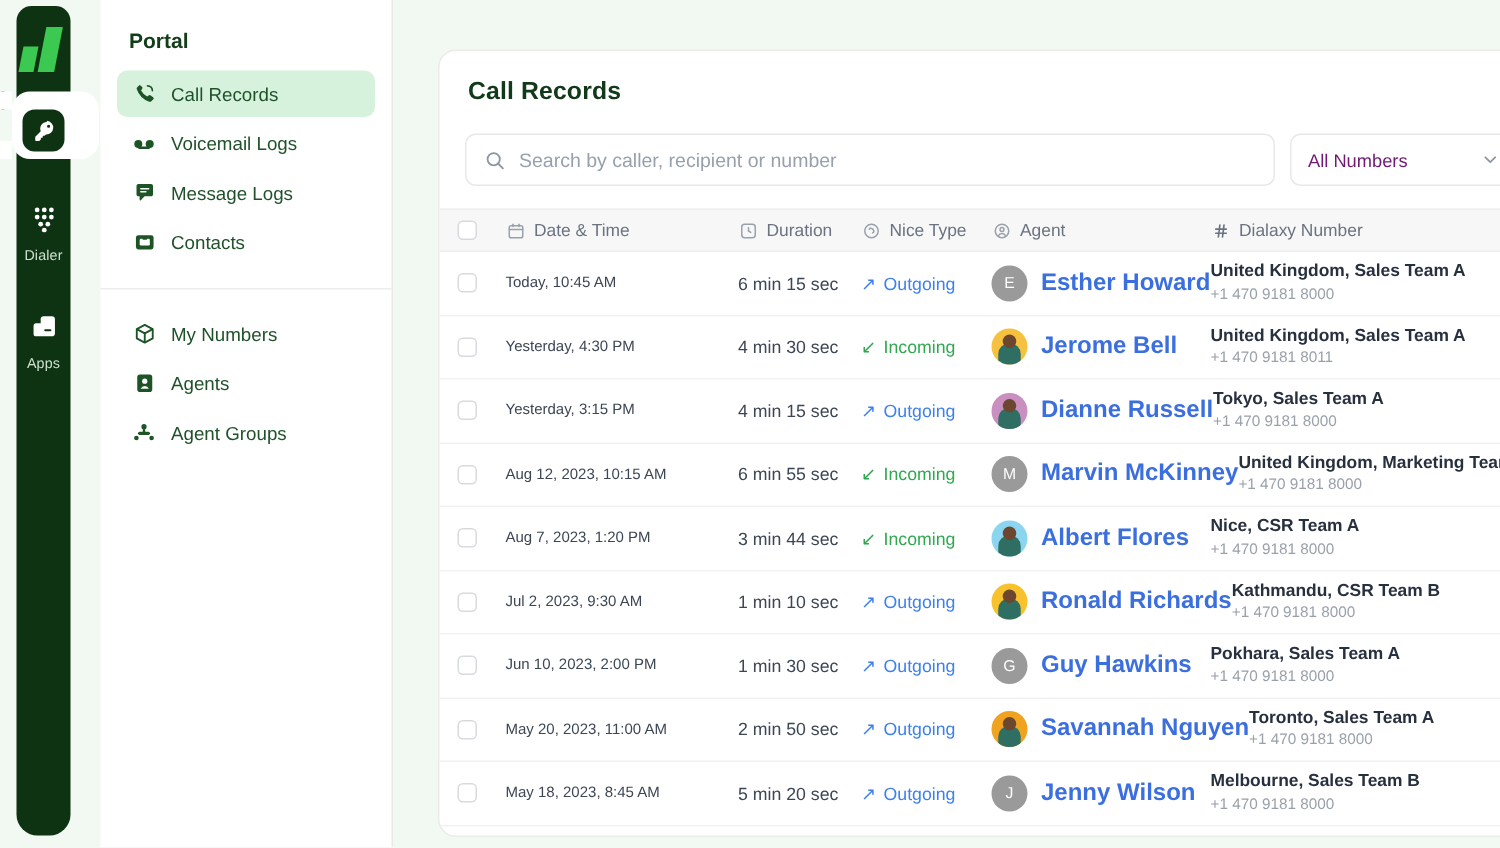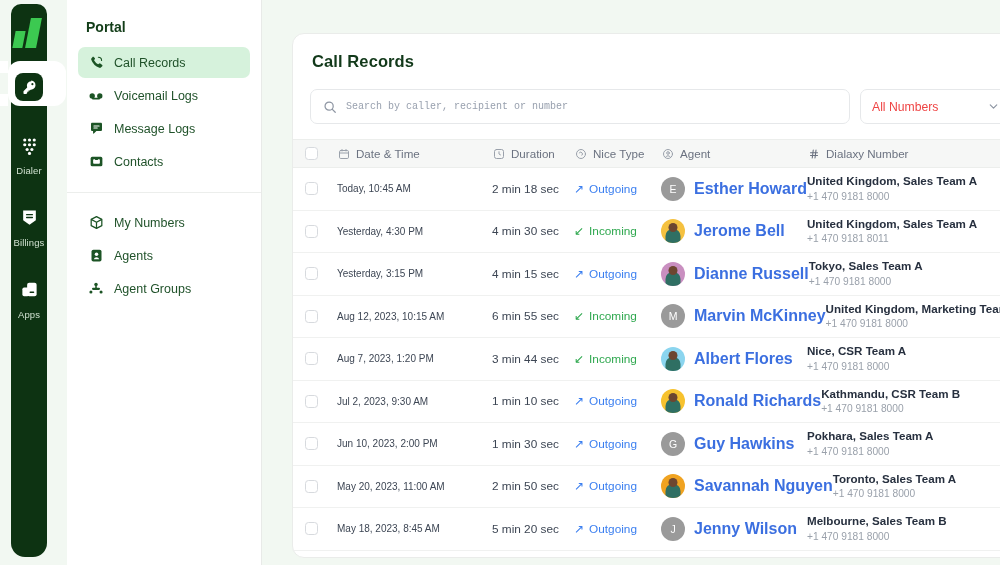--- a/index.html
+++ b/index.html
@@ -165,39 +165,39 @@
     height: 35px;
     border: 1px solid #e6e8ea;
     border-radius: 7px;
     display: flex; align-items: center;
     gap: 9px;
     padding: 0 12px;
     background: #fff;
   }
   .search input {
     flex: 1; border: 0; outline: 0;
-    font-family: Liberation Mono, monospace;
-    font-size: 10px;
+    font-family: Liberation Sans, sans-serif;
+    font-size: 13px;
     color: #394150;
     background: transparent;
   }
   .search input::placeholder { color: #98a0ae; }
   .sel-numbers {
     width: 152px; height: 35px;
     border: 1px solid #e6e8ea;
     border-radius: 7px;
     display: flex; align-items: center;
     justify-content: space-between;
     padding: 0 11px;
     cursor: pointer;
     background: #fff;
   }
   .sel-numbers span {
     font-size: 12.2px;
-    color: #ef4444;
+    color: #701a75;
   }
 
   
   .thead {
     display: flex; align-items: center;
     height: 29px;
     background: #f6f7f6;
     border-top: 1px solid #eceeec;
     border-bottom: 1px solid #eceeec;
     padding-left: 12px;
@@ -336,30 +336,20 @@
               <circle cx="9" cy="17" r="2"></circle>
               <circle cx="15" cy="17" r="2"></circle>
               <circle cx="12" cy="22" r="2"></circle>
             </svg>
           </span>
           <span class="ri-lbl">Dialer</span>
         </div>
         <div class="rail-item">
           <span class="ri-ico">
             <svg width="19" height="19" viewBox="0 0 24 24" fill="#fff">
-              <path d="M4 3h16v12.5L12 21 4 15.5V3z"></path>
-              <rect x="7.5" y="7.5" width="9" height="1.8" rx=".9" fill="#0d3312"></rect>
-              <rect x="7.5" y="11" width="9" height="1.8" rx=".9" fill="#0d3312"></rect>
-            </svg>
-          </span>
-          <span class="ri-lbl">Billings</span>
-        </div>
-        <div class="rail-item">
-          <span class="ri-ico">
-            <svg width="19" height="19" viewBox="0 0 24 24" fill="#fff">
               <rect x="9" y="3.5" width="12" height="17" rx="2.6"></rect>
               <rect x="3" y="9.5" width="8.5" height="11" rx="2.2"></rect>
               <rect x="12" y="14.6" width="6" height="1.7" rx=".85" fill="#0d3312"></rect>
             </svg>
           </span>
           <span class="ri-lbl">Apps</span>
         </div>
       </div>
   </div>
 
@@ -520,21 +510,21 @@
         <span>Dialaxy Number</span>
       </div>
     </div>
 
     <div class="tbody" id="tbody">
         <div class="trow">
           <div class="c-chk">
             <span class="chk"></span>
           </div>
           <div class="c-date td-date">Today, 10:45 AM</div>
-          <div class="c-dur td-dur">2 min 18 sec</div>
+          <div class="c-dur td-dur">6 min 15 sec</div>
           <div class="c-type td-type outgoing">
             <span class="arr">↗</span>
             <span>Outgoing</span>
           </div>
           <div class="c-agent td-agent">
             <span class="avatar" style="background:#9a9a9a">
               <span>E</span>
             </span>
             <span class="agent-name">Esther Howard</span>
           </div>

